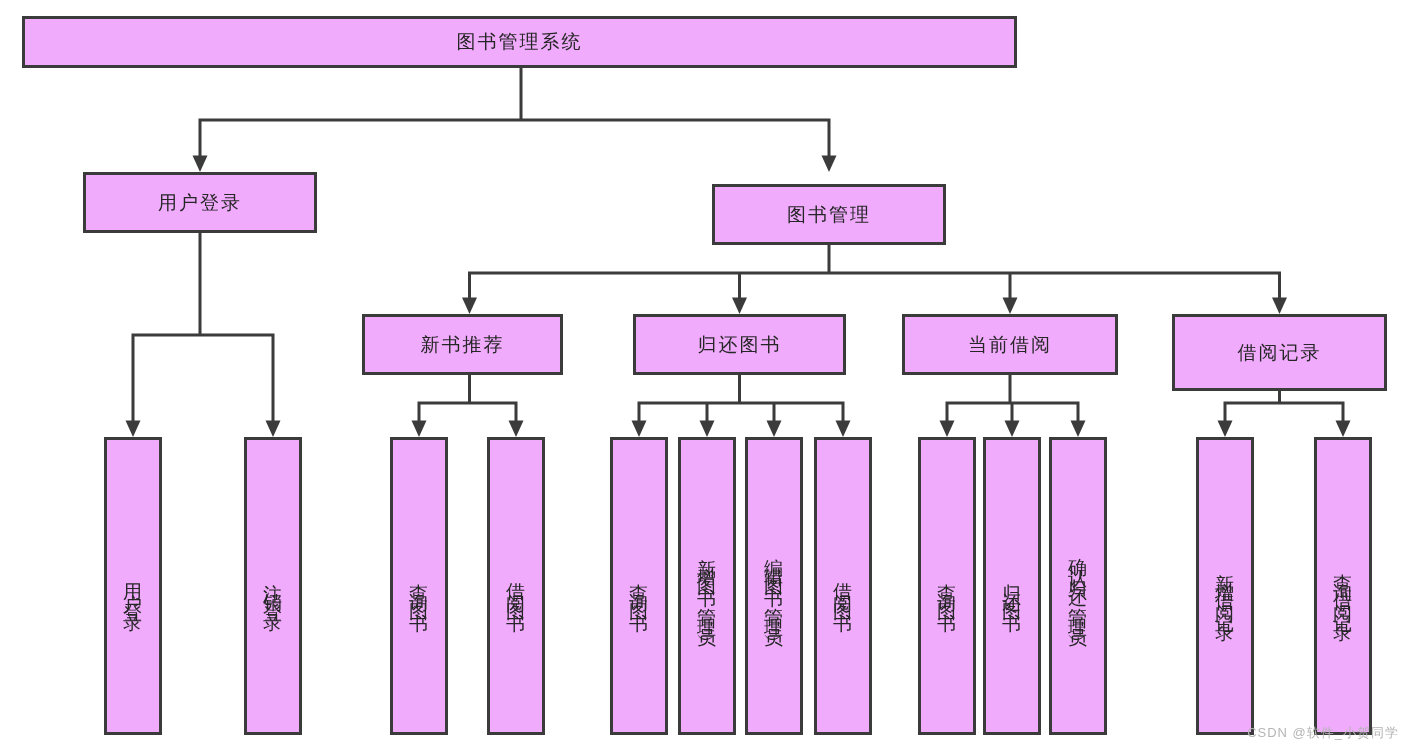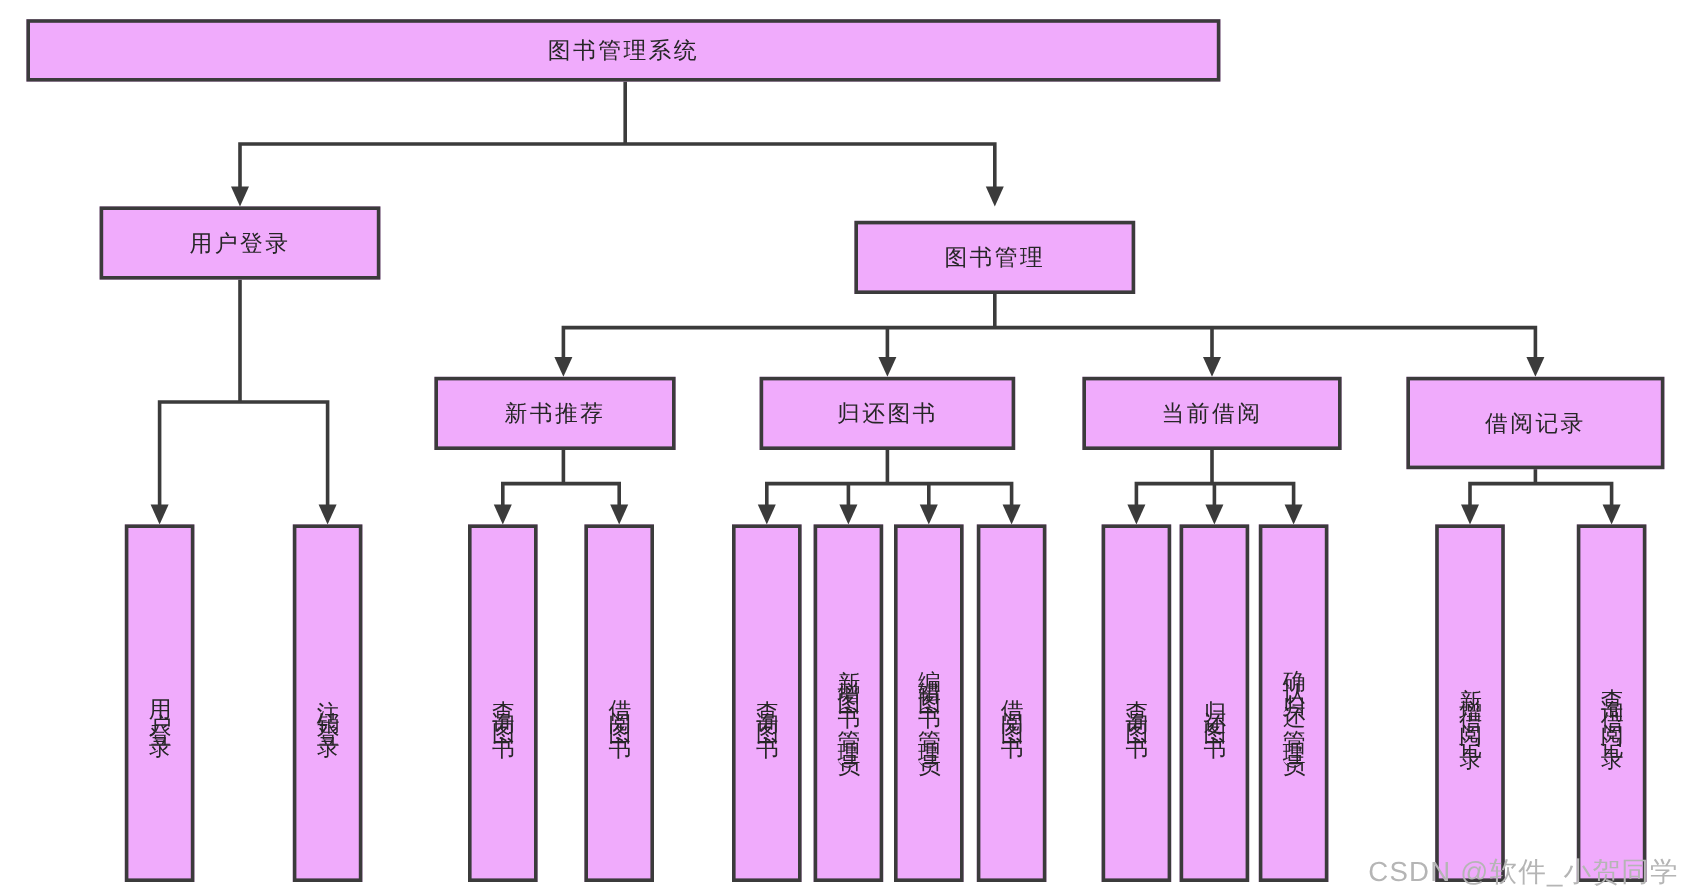--- a/index.html
+++ b/index.html
@@ -35,21 +35,21 @@
     writing-mode: vertical-rl;
     text-orientation: mixed;
     letter-spacing: 10px;
     line-height: 1;
     padding-top: 4px;
   }
   #watermark {
     position: absolute;
     right: 6px;
     bottom: 5px;
-    font-size: 23px;
+    font-size: 13px;
     color: #b5b5b5;
     letter-spacing: 1px;
     z-index: 3;
     white-space: nowrap;
   }
 </style>
 </head>
 <body>
 
 <div id="stage">

